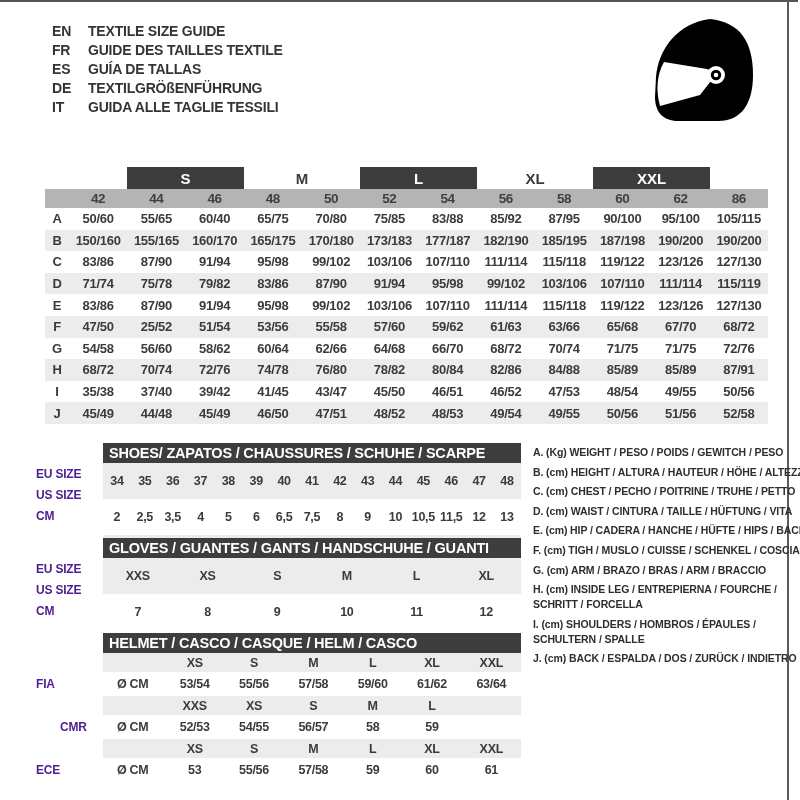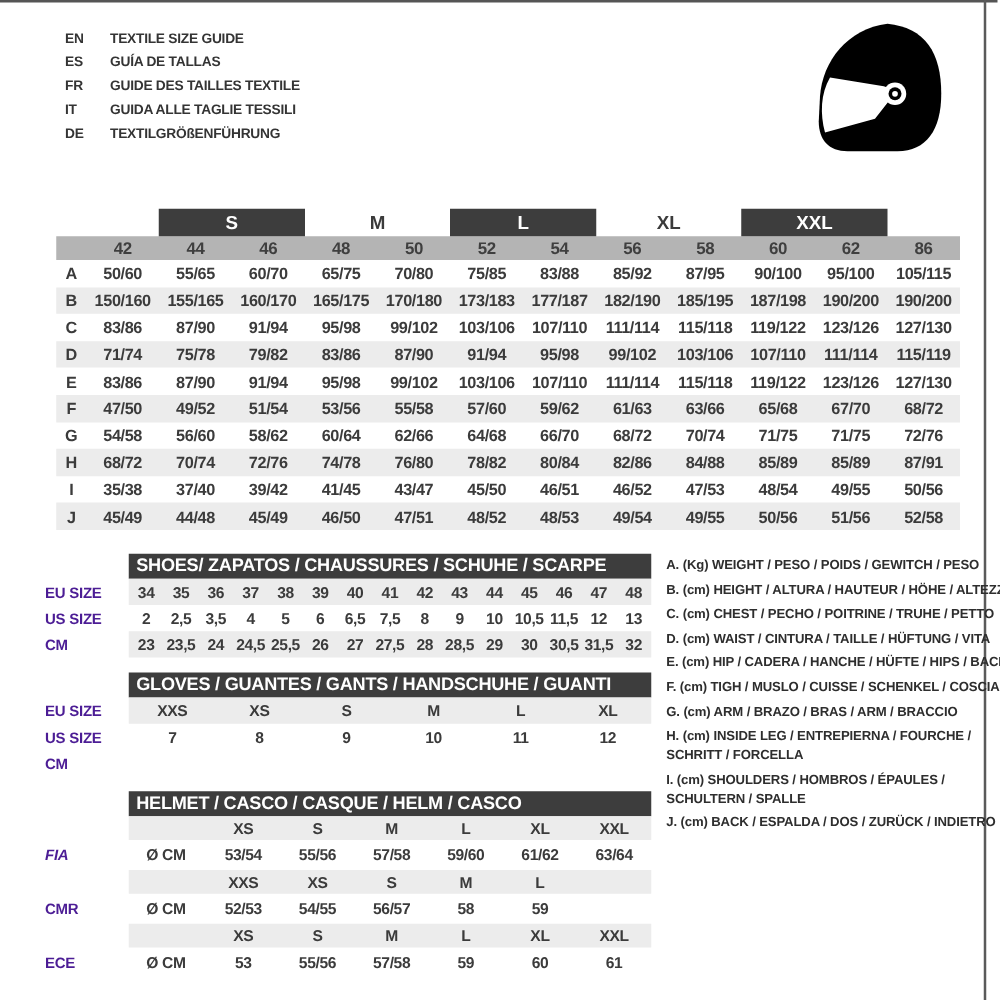--- a/index.html
+++ b/index.html
@@ -10,21 +10,21 @@
     color: #3b3b3b;
     overflow: hidden;
   }
   .page { position: relative; width: 800px; height: 800px; background: #ffffff; }
 
   .border-top   { position: absolute; left: 0; top: 0; width: 798px; height: 2px; background: #555555; }
   .border-right { position: absolute; left: 787px; top: 0; width: 2px; height: 800px; background: #5a5a5a; }
 
   
   .langs { position: absolute; left: 52px; top: 21px; }
-  .lang-row { display: flex; height: 19px; align-items: center; font-weight: bold; font-size: 11px; letter-spacing: -0.2px; color: #343434; }
+  .lang-row { display: flex; height: 19px; align-items: center; font-weight: bold; font-size: 14px; letter-spacing: -0.2px; color: #343434; }
   .lang-code { width: 25px; margin-right: 11px; }
 
   .helmet-icon { position: absolute; left: 650px; top: 15px; }
 
   
   .main-table { position: absolute; left: 45px; top: 167px; width: 723px; }
   .group-row { display: flex; height: 22px; }
   .group-cell { display: flex; align-items: center; justify-content: center; font-size: 15px; font-weight: bold; color: #3b3b3b; }
   .group-cell.boxed { background: #3d3d3d; color: #ffffff; }
   .num-row { display: flex; height: 19px; background: #b4b4b4; }
@@ -34,21 +34,21 @@
   .label-cell { width: 24px; }
   .num-cell, .val-cell { width: 58.25px; }
   .num-cell { font-size: 13.5px; color: #3f3f3f; }
 
   
   .section { position: absolute; left: 0; width: 800px; }
   .sec-bar { position: absolute; left: 103px; top: 0; width: 418px; height: 20px; background: #3d3d3d; color: #ffffff;
              font-size: 14.5px; font-weight: bold; display: flex; align-items: center; padding-left: 6px;
              box-sizing: border-box; letter-spacing: -0.2px; white-space: nowrap; }
   .sec-table { position: absolute; left: 103px; top: 20px; width: 418px; }
-  .sec-row { display: flex; height: 21px; }
+  .sec-row { display: flex; height: 36px; }
   .sec-row .cell { flex: 1; font-size: 12.5px; }
   .side-col { position: absolute; left: 36px; top: 20px; width: 64px; }
   .side-row { display: flex; align-items: center; height: 21px; font-size: 12px; font-weight: bold; letter-spacing: -0.2px; color: #4c1d95; }
 
   .hm-sizes { height: 19px; background: #ececec; }
   .hm-vals  { height: 24px; align-items: center; }
   .hm-unit  { width: 62px; flex: none !important; justify-content: flex-start !important; padding-left: 14px; box-sizing: border-box; }
   .hm-cell  { flex: 1; }
 
   
@@ -62,34 +62,34 @@
 <div class="page">
   <div class="border-top"></div>
   <div class="border-right"></div>
 
   <div class="langs">
       <div class="lang-row">
         <span class="lang-code">EN</span>
         <span class="lang-text">TEXTILE SIZE GUIDE</span>
       </div>
       <div class="lang-row">
+        <span class="lang-code">FR</span>
+        <span class="lang-text">GUIDE DES TAILLES TEXTILE</span>
+      </div>
+      <div class="lang-row">
         <span class="lang-code">ES</span>
         <span class="lang-text">GUÍA DE TALLAS</span>
       </div>
       <div class="lang-row">
-        <span class="lang-code">FR</span>
-        <span class="lang-text">GUIDE DES TAILLES TEXTILE</span>
+        <span class="lang-code">DE</span>
+        <span class="lang-text">TEXTILGRÖßENFÜHRUNG</span>
       </div>
       <div class="lang-row">
         <span class="lang-code">IT</span>
         <span class="lang-text">GUIDA ALLE TAGLIE TESSILI</span>
-      </div>
-      <div class="lang-row">
-        <span class="lang-code">DE</span>
-        <span class="lang-text">TEXTILGRÖßENFÜHRUNG</span>
       </div>
     </div>
 
   <div class="helmet-icon">
     <svg width="110" height="112" viewBox="0 0 110 112" aria-hidden="true">
       <path d="M 60 4 C 28 8 8 34 6 62 L 5 82 C 5 97 13 106 28 106 L 68 106 C 91 106 103 89 103 60 C 103 27 90 7 60 4 Z" fill="#000000"></path>
       <path d="M 14 47 L 57 54 C 64 55.5 65.5 62 60.5 66.5 L 50 80 L 10 91 C 6 76 6.5 60 14 47 Z" fill="#ffffff"></path>
       <circle cx="66" cy="60" r="9" fill="#ffffff"></circle>
       <circle cx="66" cy="60" r="5.2" fill="#000000"></circle>
       <circle cx="66" cy="60" r="2.3" fill="#ffffff"></circle>
@@ -119,21 +119,21 @@
         <div class="cell num-cell">56</div>
         <div class="cell num-cell">58</div>
         <div class="cell num-cell">60</div>
         <div class="cell num-cell">62</div>
         <div class="cell num-cell">86</div>
       </div>
       <div class="data-row">
         <div class="cell label-cell">A</div>
         <div class="cell val-cell">50/60</div>
         <div class="cell val-cell">55/65</div>
-        <div class="cell val-cell">60/70</div>
+        <div class="cell val-cell">60/40</div>
         <div class="cell val-cell">65/75</div>
         <div class="cell val-cell">70/80</div>
         <div class="cell val-cell">75/85</div>
         <div class="cell val-cell">83/88</div>
         <div class="cell val-cell">85/92</div>
         <div class="cell val-cell">87/95</div>
         <div class="cell val-cell">90/100</div>
         <div class="cell val-cell">95/100</div>
         <div class="cell val-cell">105/115</div>
       </div>
@@ -193,21 +193,21 @@
         <div class="cell val-cell">107/110</div>
         <div class="cell val-cell">111/114</div>
         <div class="cell val-cell">115/118</div>
         <div class="cell val-cell">119/122</div>
         <div class="cell val-cell">123/126</div>
         <div class="cell val-cell">127/130</div>
       </div>
       <div class="data-row stripe">
         <div class="cell label-cell">F</div>
         <div class="cell val-cell">47/50</div>
-        <div class="cell val-cell">49/52</div>
+        <div class="cell val-cell">25/52</div>
         <div class="cell val-cell">51/54</div>
         <div class="cell val-cell">53/56</div>
         <div class="cell val-cell">55/58</div>
         <div class="cell val-cell">57/60</div>
         <div class="cell val-cell">59/62</div>
         <div class="cell val-cell">61/63</div>
         <div class="cell val-cell">63/66</div>
         <div class="cell val-cell">65/68</div>
         <div class="cell val-cell">67/70</div>
         <div class="cell val-cell">68/72</div>
@@ -360,23 +360,23 @@
           <div class="cell">11</div>
           <div class="cell">12</div>
         </div>
       </div>
   </div>
 
   <div class="section" style="top:633px">
     <div class="sec-bar">HELMET / CASCO / CASQUE / HELM / CASCO</div>
     <div class="side-col">
         <div class="side-row" style="height: 19px;"></div>
-        <div class="side-row" style="height: 24px; font-style: italic;">FIA</div>
+        <div class="side-row" style="height: 24px;">FIA</div>
         <div class="side-row" style="height: 19px;"></div>
-        <div class="side-row" style="height: 24px;">CMR</div>
+        <div class="side-row" style="height: 24px; margin-left: 24px;">CMR</div>
         <div class="side-row" style="height: 19px;"></div>
         <div class="side-row" style="height: 24px;">ECE</div>
       </div>
     <div class="sec-table">
         <div class="sec-row hm-sizes">
           <div class="cell hm-unit"></div>
           <div class="cell hm-cell">XS</div>
           <div class="cell hm-cell">S</div>
           <div class="cell hm-cell">M</div>
           <div class="cell hm-cell">L</div>

